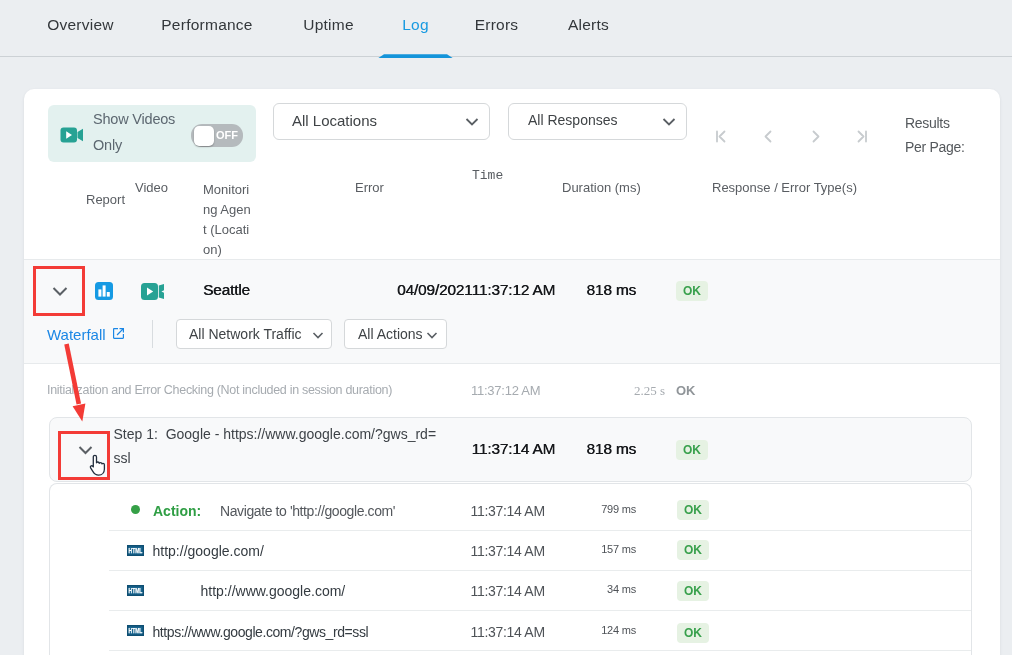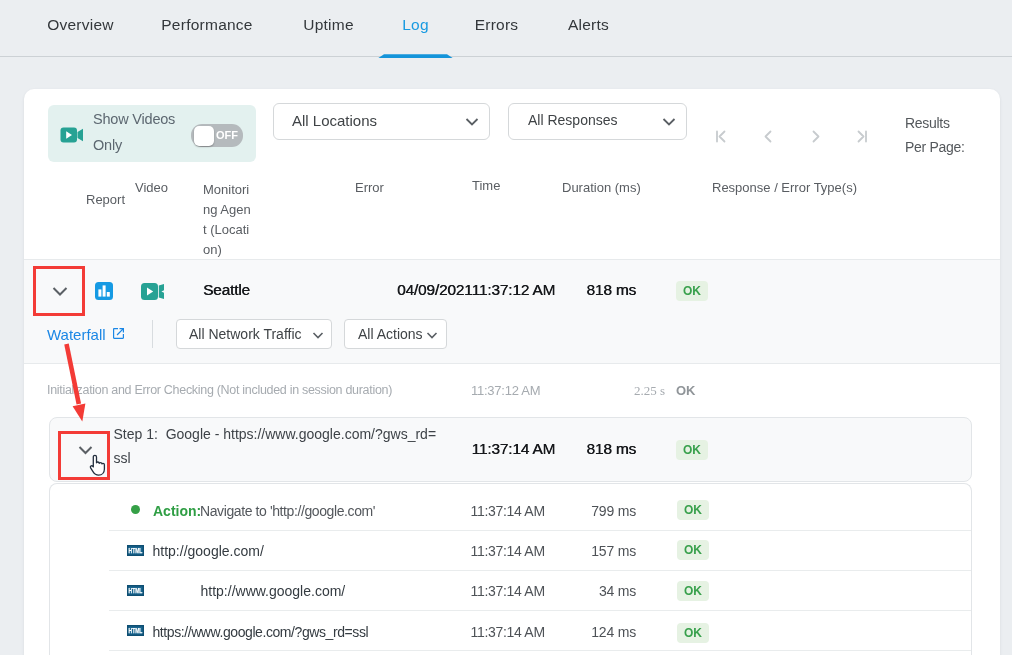--- a/index.html
+++ b/index.html
@@ -7,21 +7,21 @@
 body { font-family:"Liberation Sans", sans-serif; background:#ebeef1; position:relative; overflow:hidden; }
 .abs { position:absolute; }
 .tab { position:absolute; top:16px; transform:translateX(-50%); font-size:15.5px; font-weight:400; color:#33373b; letter-spacing:0.25px; }
 .tab.active { color:#189ae1; }
 .hdr { position:absolute; font-size:13px; color:#595d62; }
 .val { position:absolute; font-size:15.4px; font-weight:400; color:#17191c; letter-spacing:-0.15px; text-shadow:0.4px 0 0 currentColor; }
 .badge { position:absolute; width:32px; height:20px; background:#e6f2e3; border-radius:4px; color:#38a04c; font-size:12px; font-weight:700; text-align:center; line-height:20px; }
 .sep { position:absolute; left:109px; width:862px; height:1px; background:#e9eced; }
 .sel { position:absolute; background:#fff; border:1px solid #d5d8da; }
 .subtime { position:absolute; font-size:14px; color:#4e5257; left:470.5px; letter-spacing:-0.3px; }
-.subdur { position:absolute; font-size:14px; color:#4e5257; left:560px; width:76px; text-align:right; letter-spacing:-0.2px; }
+.subdur { position:absolute; font-size:11px; color:#4e5257; left:560px; width:76px; text-align:right; letter-spacing:-0.2px; }
 </style>
 </head>
 <body>
 
 <div class="abs" style="left:0; top:56px; width:1012px; height:1px; background:#ccd1d5;"></div>
 <div class="abs" style="left:378px; top:54.2px; width:75px; height:4px; background:#1494da; clip-path:polygon(6px 0, 69px 0, 75px 100%, 0 100%);"></div>
 <div class="tab" style="left:80.5px;">Overview</div>
 <div class="tab" style="left:207px;">Performance</div>
 <div class="tab" style="left:328.5px;">Uptime</div>
 <div class="tab active" style="left:415.5px;">Log</div>
@@ -63,21 +63,21 @@
   </svg>
 <svg class="abs" style="left:855px; top:129px;" width="15" height="15" viewBox="0 0 15 15">
     <path d="M3.5 2.5 L8.5 7.5 L3.5 12.5 M11 2.5 v10" fill="none" stroke="#c7cbce" stroke-width="1.8" stroke-linecap="round" stroke-linejoin="round"></path>
   </svg>
 <div class="abs" style="left:905px; top:112px; font-size:14px; letter-spacing:-0.3px; line-height:23.5px; color:#54585c;">Results<br>Per Page:</div>
 
 <div class="hdr" style="left:86px; top:180px;margin-top:12px;">Report</div>
 <div class="hdr" style="left:135px; top:180px;">Video</div>
 <div class="hdr" style="left:203px; top:180px; line-height:20px;">Monitori<br>ng Agen<br>t (Locati<br>on)</div>
 <div class="hdr" style="left:355px; top:180px;">Error</div>
-<div class="hdr" style="left:472px; top:178px;">Time</div>
+<div class="hdr" style="left:472px; top:168px;font-family:Liberation Mono, monospace;">Time</div>
 <div class="hdr" style="left:562px; top:180px;">Duration (ms)</div>
 <div class="hdr" style="left:712px; top:180px;text-align:center;">Response / Error Type(s)</div>
 
 <div class="abs" style="left:24px; top:259px; width:976px; height:105px; background:#f8f9fa; border-top:1px solid #e7eaec; border-bottom:1px solid #e7eaec;"></div>
 
 <svg class="abs" style="left:52px; top:287px;" width="16" height="9" viewBox="0 0 16 9">
     <polyline points="1.5,1 8,7.5 14.5,1" fill="none" stroke="#5b6065" stroke-width="2"></polyline>
   </svg>
 <div class="abs" style="left:32.5px; top:265.5px; width:52px; height:50px; border:3px solid #f33b36;"></div>
 <svg class="abs" style="left:95px; top:281.5px;" width="18" height="18" viewBox="0 0 18 18">
@@ -139,21 +139,21 @@
 </svg>
 
 <div class="abs" style="left:48.5px; top:483px; width:923.5px; height:174px; background:#fff; border:1px solid #e2e5e8; border-bottom:none; border-radius:8px 8px 0 0;"></div>
 <div class="sep" style="top:529.5px;"></div>
 <div class="sep" style="top:569.5px;"></div>
 <div class="sep" style="top:610px;"></div>
 <div class="sep" style="top:650.3px;"></div>
 
 <div class="abs" style="left:131.3px; top:505.4px; width:9px; height:9px; border-radius:50%; background:#35a047;"></div>
 <div class="abs" style="left:153px; top:503px; font-size:14px; font-weight:700; color:#2f9e44;">Action:</div>
-<div class="abs" style="left:200px; top:503px; font-size:14px; color:#53575c; letter-spacing:-0.4px;">Navigate to 'http://google.com'</div>
+<div class="abs" style="left:220px; top:503px; font-size:14px; color:#53575c; letter-spacing:-0.4px;">Navigate to 'http://google.com'</div>
 <div class="subtime" style="top:503px;">11:37:14 AM</div>
 <div class="subdur" style="top:503px;">799 ms</div>
 <div class="badge" style="left:677px; top:500px;">OK</div>
 
 <svg class="abs" style="left:126.5px; top:544.5px;" width="17" height="11" viewBox="0 0 17 11">
     <rect x="0.75" y="0.75" width="15.5" height="9.5" fill="#1a6690" stroke="#0e4f73" stroke-width="1.5"></rect>
     <text x="8.5" y="8.3" font-family="Liberation Sans, sans-serif" font-size="7.5" font-weight="bold" fill="#fff" stroke="#fff" stroke-width="0.25" text-anchor="middle" textLength="13.8" lengthAdjust="spacingAndGlyphs">HTML</text>
   </svg>
 <div class="abs" style="left:152.5px; top:543px; font-size:14px; color:#343b41;">http://google.com/</div>
 <div class="subtime" style="top:543px;">11:37:14 AM</div>

